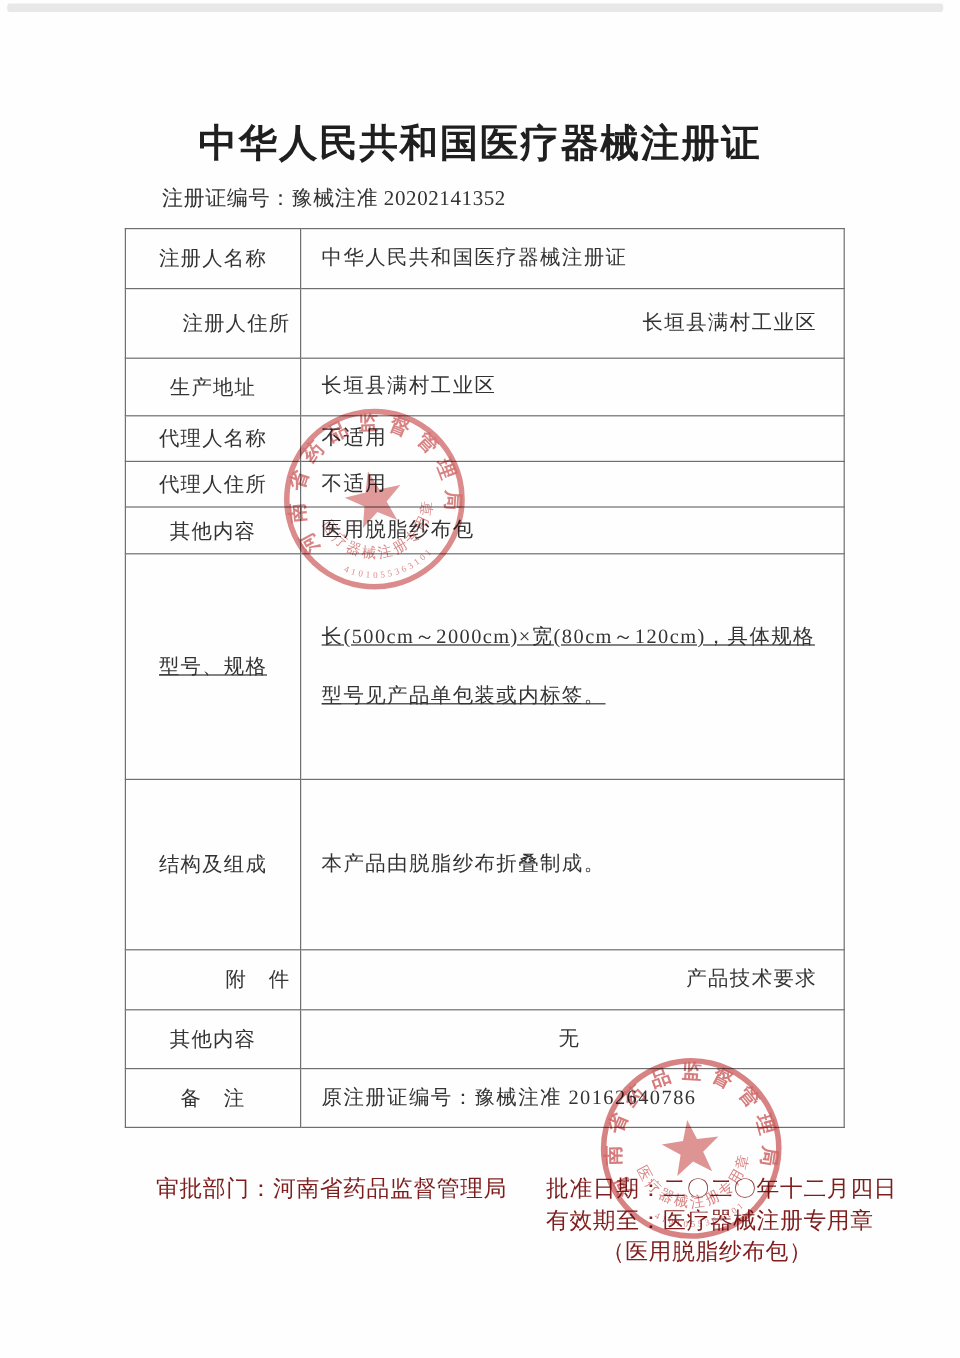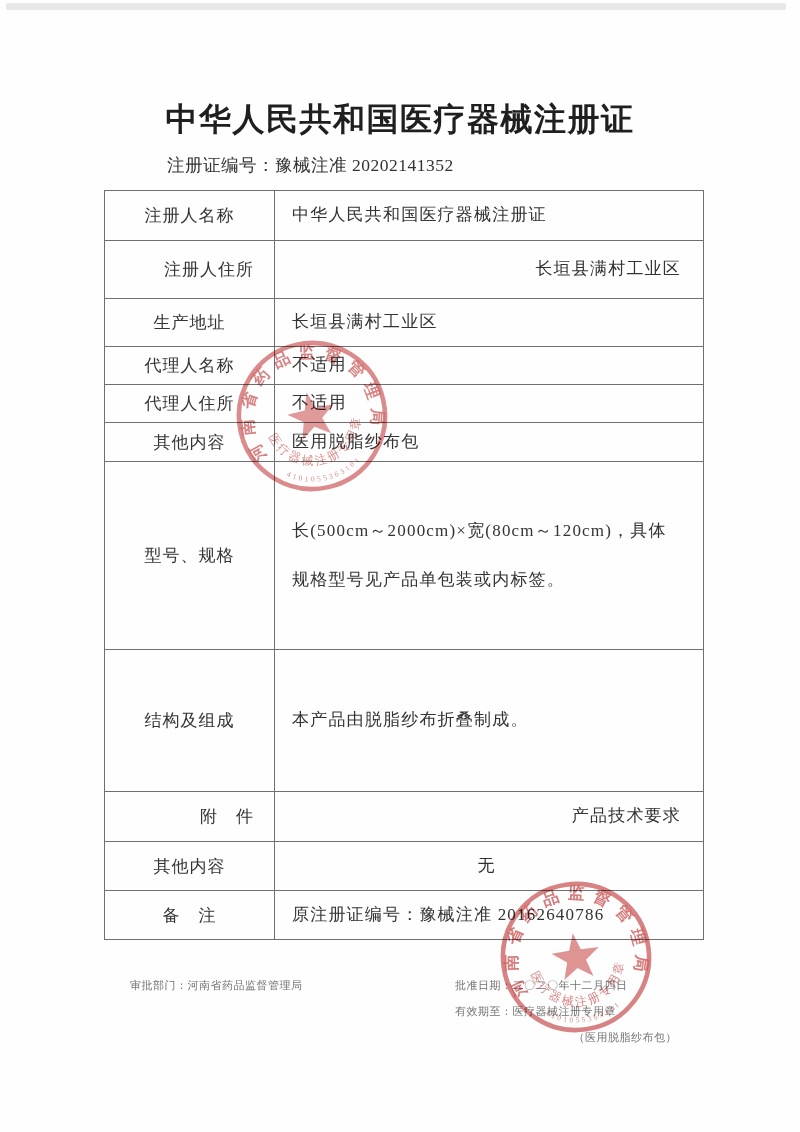--- a/index.html
+++ b/index.html
@@ -14,46 +14,46 @@
     background:#cfcfcf;opacity:.45;border-radius:2px;
   }
   .doc-title{
     position:absolute;top:98px;left:0;width:800px;
     text-align:center;font-size:32px;font-weight:700;
     letter-spacing:1.5px;color:#1f1f1f;margin:0;
     font-family:"DejaVu Sans", sans-serif;
   }
   .cert-line{
     position:absolute;top:153px;left:135px;
-    font-size:17.5px;letter-spacing:.5px;color:#333;margin-left:32px;
+    font-size:17.5px;letter-spacing:.5px;color:#333;
   }
   table.reg{
     position:absolute;top:190px;left:104px;
     width:600px;border-collapse:collapse;table-layout:fixed;
   }
   table.reg td{
     border:1.6px solid #6f6f6f;
     font-size:17px;color:#333;vertical-align:middle;
   }
-  td.lc{width:129px;text-align:center;letter-spacing:1px;padding:0 20px;}
+  td.lc{width:129px;text-align:center;letter-spacing:1px;padding:0 8px;}
   td.vc{padding:2px 22px 2px 17px;letter-spacing:1.2px;line-height:1.7;}
   tr.h0 td{height:45px;}
   tr.h1 td{height:53px;text-align:right;}
   tr.h2 td{height:43px;}
   tr.h3 td{height:33px;}
   tr.h4 td{height:33px;}
   tr.h5 td{height:34px;}
-  tr.h6 td{height:183px;}
+  tr.h6 td{height:183px;text-decoration:underline;}
   tr.h6 td.vc{line-height:2.85;}
   tr.h7 td{height:137px;}
   tr.h8 td{height:55px;}
   tr.h9 td{height:45px;text-align:right;}
   tr.h10 td{height:44px;text-align:center;}
   tr.h11 td{height:44px;}
-  .footer-line{position:absolute;font-size:11px;letter-spacing:.5px;color:#737373;}
+  .footer-line{position:absolute;font-size:19px;letter-spacing:.5px;color:#7f1d1d;}
   .f-dept{top:978px;left:130px;}
   .f-date{top:978px;left:455px;}
   .f-valid{top:1004px;left:455px;}
   .f-sealnote{top:1030px;left:455px;width:222px;text-align:right;}
   .stamp{
     position:absolute;width:160px;height:160px;
     mix-blend-mode:multiply;pointer-events:none;
   }
   .stamp1{left:232px;top:336px;transform:rotate(-13deg);opacity:.82;}
   .stamp2{left:496px;top:877px;transform:rotate(-8deg);opacity:.88;}

